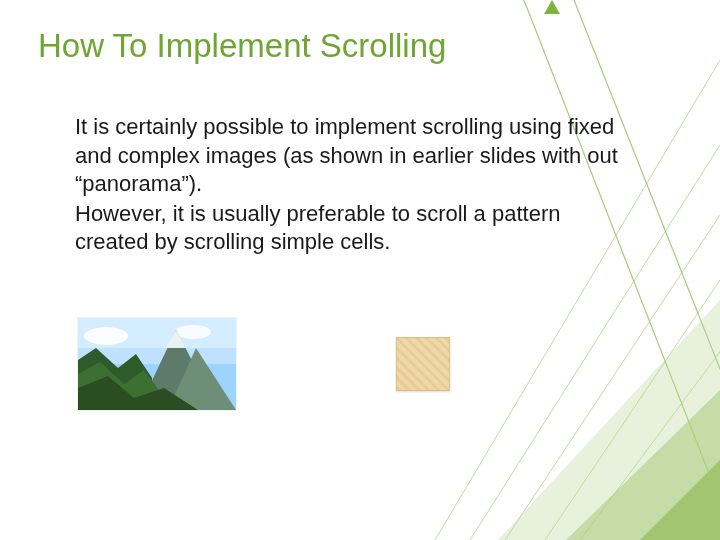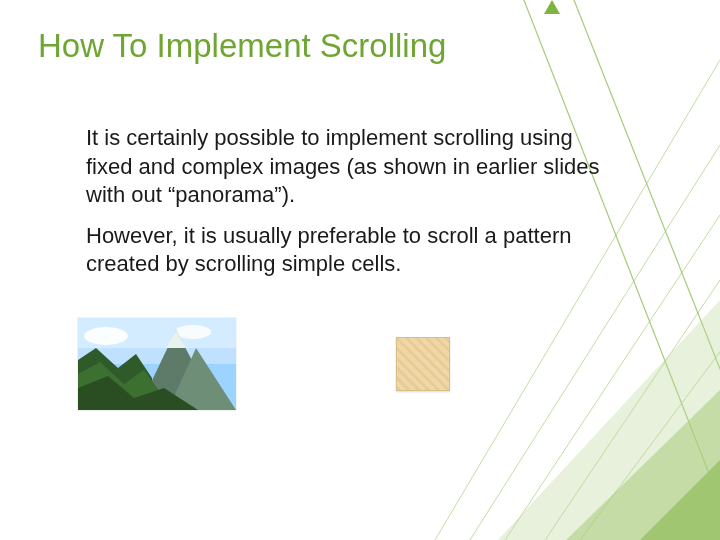--- a/index.html
+++ b/index.html
@@ -36,21 +36,21 @@
   .body {
     position: absolute;
     left: 74px;
     top: 112px;
     width: 560px;
     font-size: 22px;
     line-height: 1.30;
     color: #1a1a1a;
   }
   .body p {
-    margin: 12px;
+    margin: 1px;
   }
   .images {
     position: absolute;
     left: 78px;
     top: 318px;
     display: flex;
     align-items: center;
     gap: 160px;
   }
   .mountain {

